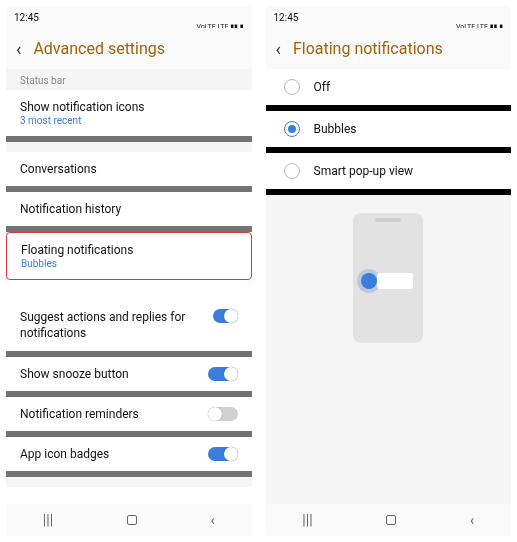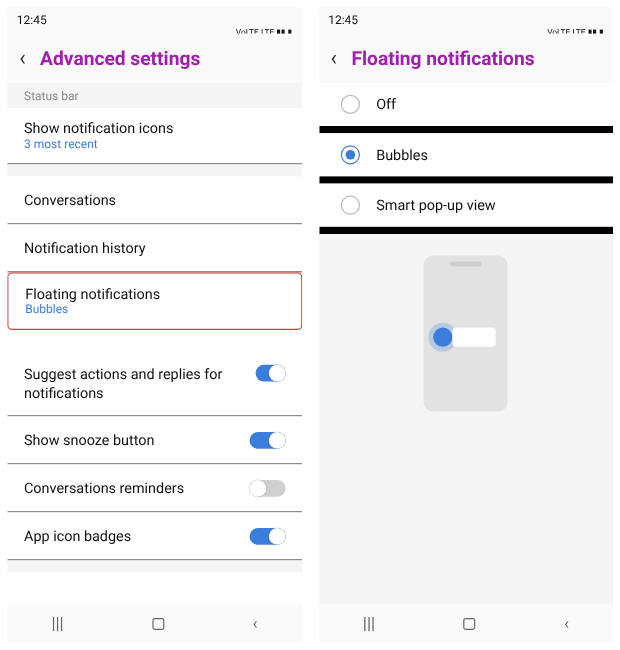--- a/index.html
+++ b/index.html
@@ -35,35 +35,35 @@
   .statusbar .right { display: flex; gap: 3px; align-items: center; margin-top: 20px; }
   .statusbar .indic { font-size: 7px; line-height: 1; }
   .header {
     display: flex;
     align-items: center;
     gap: 12px;
     padding: 10px 14px 10px 10px;
     background: #fafafa;
   }
   .header .back { font-size: 18px; color: #333; }
-  .header .title { font-size: 16px; font-weight: 700; color: #a21caf; }
+  .header .title { font-size: 16px; font-weight: 400; color: #a16207; }
   .content { flex: 1; overflow: hidden; }
   .section-label {
     font-size: 10px;
     color: #888;
     padding: 6px 14px 4px;
     background: #f5f5f5;
   }
   .row {
     display: flex;
     justify-content: space-between;
     align-items: center;
     padding: 10px 14px;
     background: #fff;
-    border-bottom: 1px solid #737373;
+    border-bottom: 6px solid #737373;
     min-height: 40px;
   }
   .row .text { display: flex; flex-direction: column; gap: 1px; }
   .row .label { font-size: 12px; color: #111; }
   .row .sublabel { font-size: 10px; color: #3b7ddd; }
   .row.tall .label { line-height: 1.3; margin-top: 20px; }
   .gap { height: 10px; background: #f5f5f5; }
   .toggle {
     width: 30px; height: 14px; border-radius: 8px; position: relative;
     background: #d0d0d0;
@@ -188,21 +188,21 @@
       <div class="toggle on"></div>
     </div>
     <div class="row">
       <div class="text">
           <span class="label">Show snooze button</span>
         </div>
       <div class="toggle on"></div>
     </div>
     <div class="row">
       <div class="text">
-          <span class="label">Conversations reminders</span>
+          <span class="label">Notification reminders</span>
         </div>
       <div class="toggle"></div>
     </div>
     <div class="row">
       <div class="text">
           <span class="label">App icon badges</span>
         </div>
       <div class="toggle on"></div>
     </div>
 

